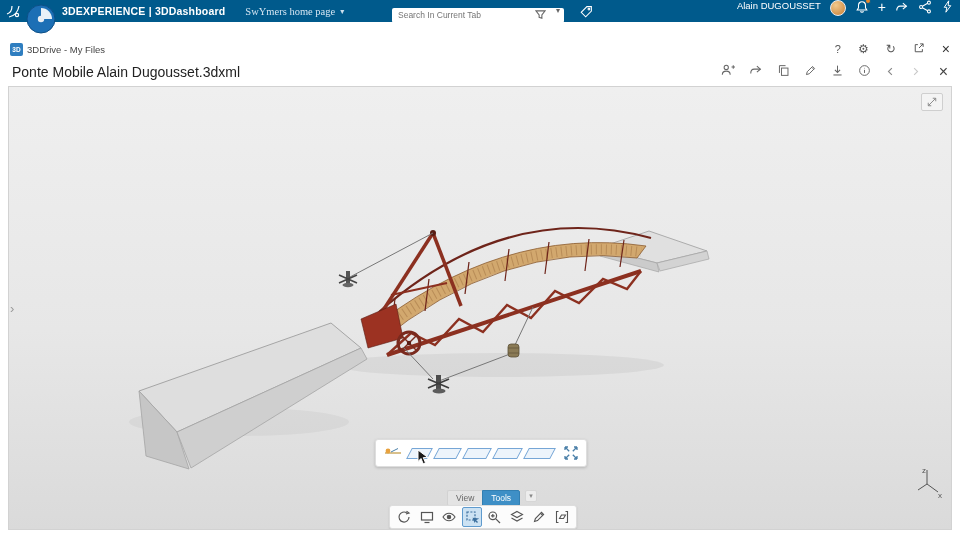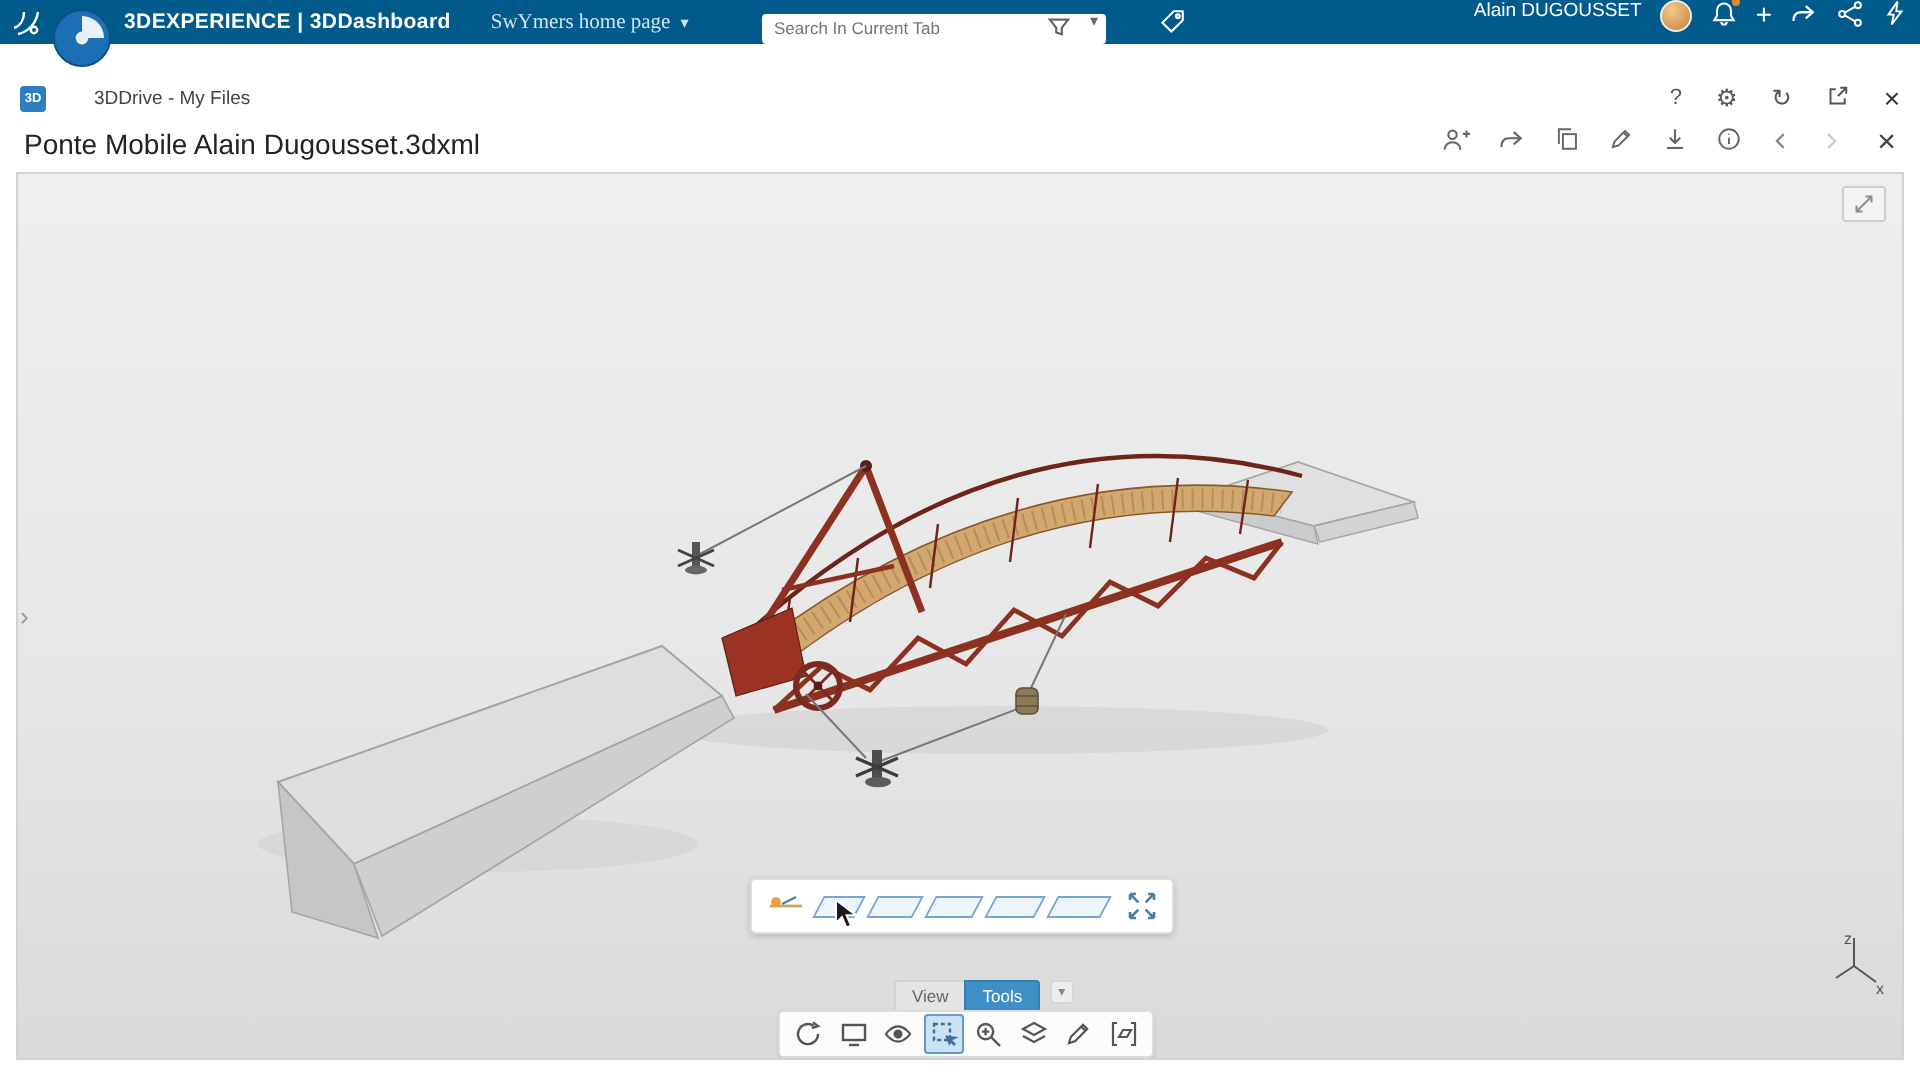--- a/index.html
+++ b/index.html
@@ -7,37 +7,37 @@
   .screen { position:relative; width:960px; height:538px; background:#fff; overflow:hidden; }
 
   
   .topbar { position:absolute; top:0; left:0; right:0; height:22px; background:#005a8c; color:#fff; display:flex; align-items:center; z-index:5; }
   .tb-left { display:flex; align-items:center; padding-left:4px; }
   .brand-logo { width:18px; height:16px; display:flex; align-items:center; justify-content:center; }
   .compass { position:absolute; left:26px; top:4px; width:30px; height:30px; z-index:10; }
   .brand-text { margin-left:40px; font-size:10.5px; font-weight:bold; letter-spacing:.2px; white-space:nowrap; }
   .page-title { margin-left:20px; font-size:10.5px; color:#d4e5f2; white-space:nowrap;font-family:Liberation Serif, serif; }
   .tb-chev { margin-left:5px; font-size:8px; color:#cfe0ee; }
-  .tb-search { position:absolute; left:381px; top:4px; width:172px; height:15px; }
+  .tb-search { position:absolute; left:392px; top:4px; width:172px; height:15px; }
   .tb-search input { width:100%; height:100%; border:none; border-radius:2px; font-size:8.5px; padding:0 34px 0 6px; color:#333; outline:none; background:#fff; font-family:"Liberation Sans", sans-serif; }
   .search-funnel { position:absolute; right:18px; top:2px; }
   .search-dd { position:absolute; right:4px; top:2px; font-size:8px; color:#666; }
   .tb-tag { position:absolute; left:580px; top:4px; }
   .tb-right { position:absolute; right:6px; top:0; height:22px; display:flex; align-items:flex-start; gap:9px; }
   .user-name { font-size:9.5px; color:#fff; white-space:nowrap; }
   .avatar { width:16px; height:16px; border-radius:50%; background:radial-gradient(circle at 35% 30%, #f2c98c, #c77f35); border:1px solid #e9eef2; }
   .bell-wrap { position:relative; width:14px; height:14px; }
   .bell-badge { position:absolute; top:-2px; right:-2px; width:6px; height:6px; border-radius:50%; background:#e8872a; border:1px solid #005a8c; }
   .tb-plus { font-size:14px; line-height:14px; color:#fff; }
   .tbicon { display:flex; align-items:center; justify-content:center; }
 
   
   .winbar { position:absolute; top:38px; left:10px; right:10px; height:22px; display:flex; align-items:center; z-index:1; }
   .app-badge { width:13px; height:13px; background:#2f7ec0; border-radius:2px; color:#fff; font-size:6.5px; font-weight:bold; display:flex; align-items:center; justify-content:center; }
-  .app-label { margin-left:24px; font-size:9.5px; color:#444; }
+  .app-label { margin-left:4px; font-size:9.5px; color:#444; }
   .winbar-right { margin-left:auto; display:flex; align-items:center; gap:17px; color:#555; }
   .glyph-btn { font-size:12px; color:#555; line-height:12px; }
   .glyph-close { font-size:14px; color:#333; }
 
   
   .docbar { position:absolute; top:62px; left:12px; right:12px; height:20px; display:flex; align-items:center; }
   .doc-title { font-size:14px; color:#222; }
   .docbar-right { margin-left:auto; display:flex; align-items:center; gap:14px; }
   .doc-close { font-size:16px; color:#444; margin-left:4px; line-height:14px; }
 

